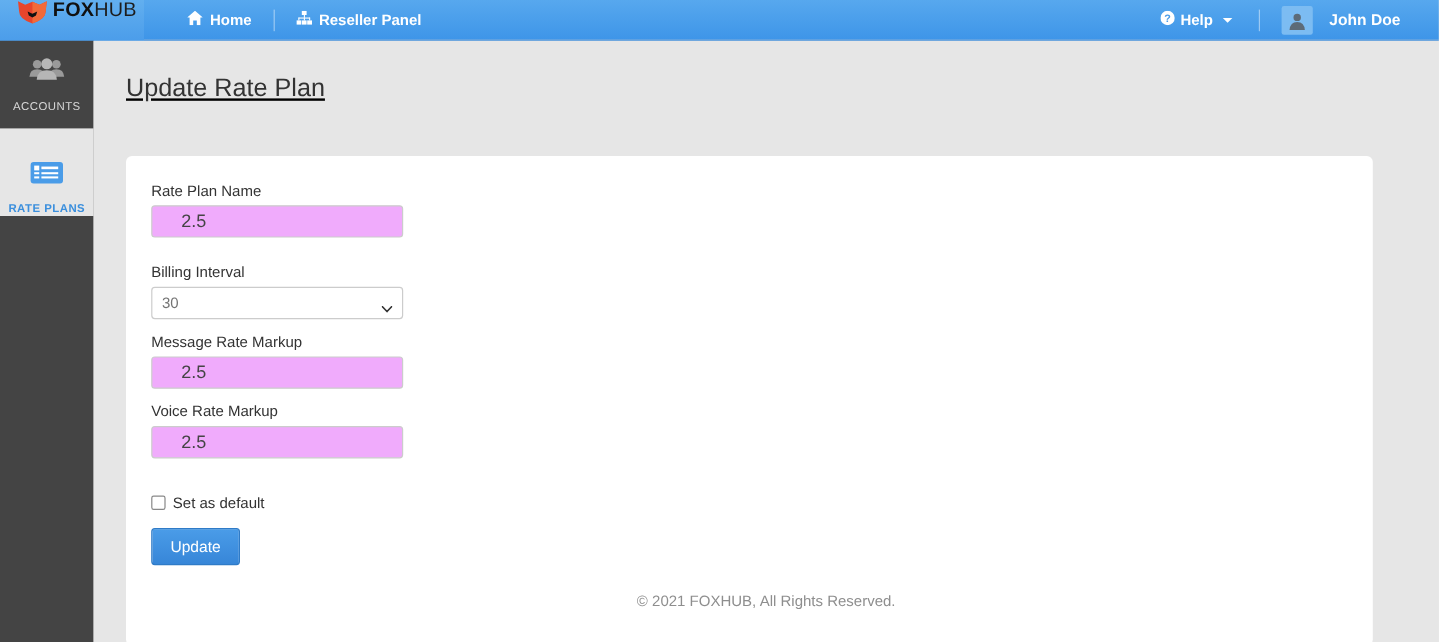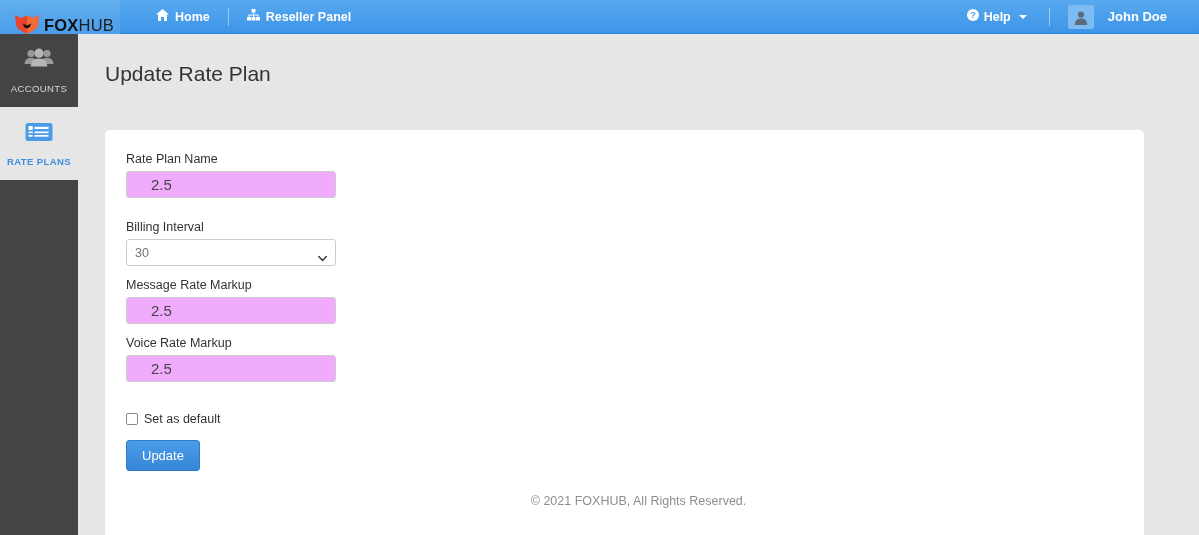--- a/index.html
+++ b/index.html
@@ -15,21 +15,21 @@
   .navbar {
     position: absolute; top: 0; left: 0;
     width: 1199px; height: 34px;
     background: linear-gradient(to bottom, #57a8ee 0%, #3e95e8 100%);
     display: flex; align-items: center;
     border-bottom: 1px solid #2f86da;
   }
   .brand {
     width: 120px; height: 34px;
     background: linear-gradient(to bottom, #62afef 0%, #4b9dea 100%);
-    display: flex; align-items: flex-end; padding-left: 14px;
+    display: flex; align-items: flex-start; padding-left: 14px;
   }
   .fox-mark {
     width: 26px; height: 20px; position: relative; margin-right: 4px;
     flex: 0 0 auto;
   }
   .brand-text { font-size: 16.5px; letter-spacing: .2px; line-height: 1; white-space: nowrap; }
   .brand-fox { font-weight: bold; color: #111; }
   .brand-hub { font-weight: normal; color: #1d1d1d; }
 
   .nav-links { display: flex; align-items: center; margin-left: 22px; height: 34px; }
@@ -66,27 +66,27 @@
     background: #444444;
   }
   .side-item {
     width: 78px; height: 73px;
     display: flex; flex-direction: column; align-items: center; justify-content: center;
     cursor: pointer; gap: 8px;
   }
   .side-item .side-label {
     font-size: 9.5px; letter-spacing: .4px; color: #d8d8d8; font-weight: normal;
   }
-  .side-item.active { background: #e6e6e6; }
+  .side-item.active { background: #e6e6e6; justify-content: flex-end; }
   .side-item.active .side-label { color: #3b8fdd; font-weight: bold; }
 
   
   .main {
     position: absolute; top: 34px; left: 78px;
-    width: 1121px; height: 501px; background: #e6e6e6;
+    width: 1121px; height: 501px; background: #e6e6e6; text-decoration: underline;
   }
   .page-title {
     margin: 0; padding: 28px 0 0 27px;
     font-size: 21px; font-weight: normal; color: #333333;
   }
   .card {
     position: absolute; left: 27px; top: 78px;
     width: 1039px; height: 408px;
     background: #ffffff; border-radius: 5px; margin-top: 18px;
   }

